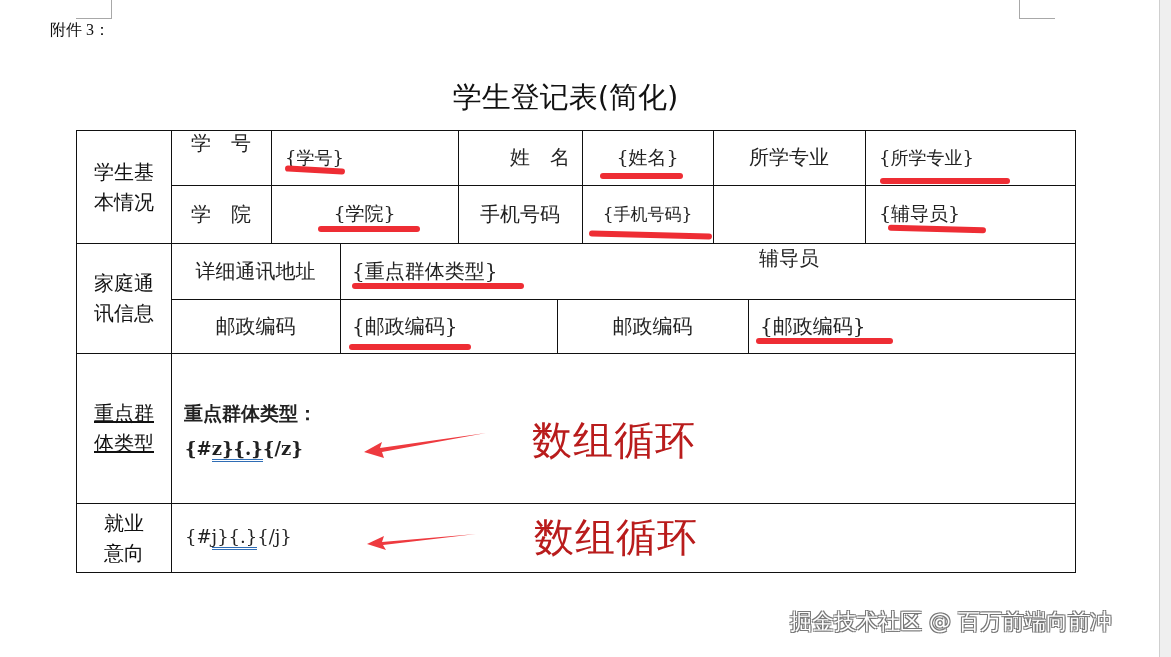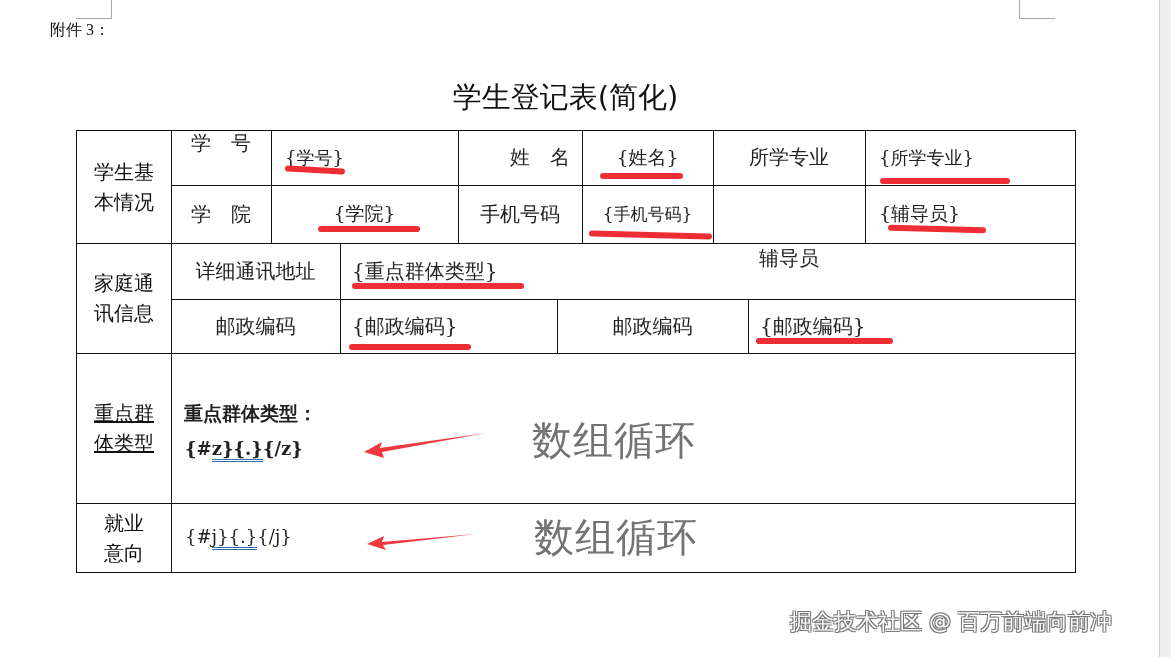--- a/index.html
+++ b/index.html
@@ -14,21 +14,21 @@
   .title { left:0; width:1131px; top:78px; text-align:center; font-size:29px; font-family:"DejaVu Sans", sans-serif; }
   .cell { position:absolute; box-sizing:border-box; display:flex; align-items:center; font-size:20px;
           font-family:"DejaVu Serif", serif; color:#222; }
   .hline, .vline { position:absolute; background:#111; }
   .hline { height:1.4px; }
   .vline { width:1.4px; }
   .sec { justify-content:center; text-align:center; font-family:"DejaVu Sans", sans-serif; font-size:20px; line-height:30px; color:#111; }
   .lbl { justify-content:center; }
   .val { font-size:18px; }
   .red-line { position:absolute; height:6px; background:#ee2d34; border-radius:4px; }
-  .annot { position:absolute; color:#737373; font-size:40px; font-family:"DejaVu Sans", sans-serif; letter-spacing:1px; }
+  .annot { position:absolute; color:#b91c1c; font-size:40px; font-family:"DejaVu Sans", sans-serif; letter-spacing:1px; }
   .loop { position:absolute; font-family:"DejaVu Serif", serif; font-size:18px; color:#222; }
   .u { border-bottom:3px double #2f6db5; }
   .watermark { position:absolute; left:790px; top:607px; font-size:22px; color:#fff;
                font-family:"DejaVu Sans", sans-serif;
                text-shadow: -1px -1px 0 #777, 1px -1px 0 #777, -1px 1px 0 #777, 1px 1px 0 #777; }
 </style>
 </head>
 <body>
 
 <div class="abs scroll-strip"></div>

